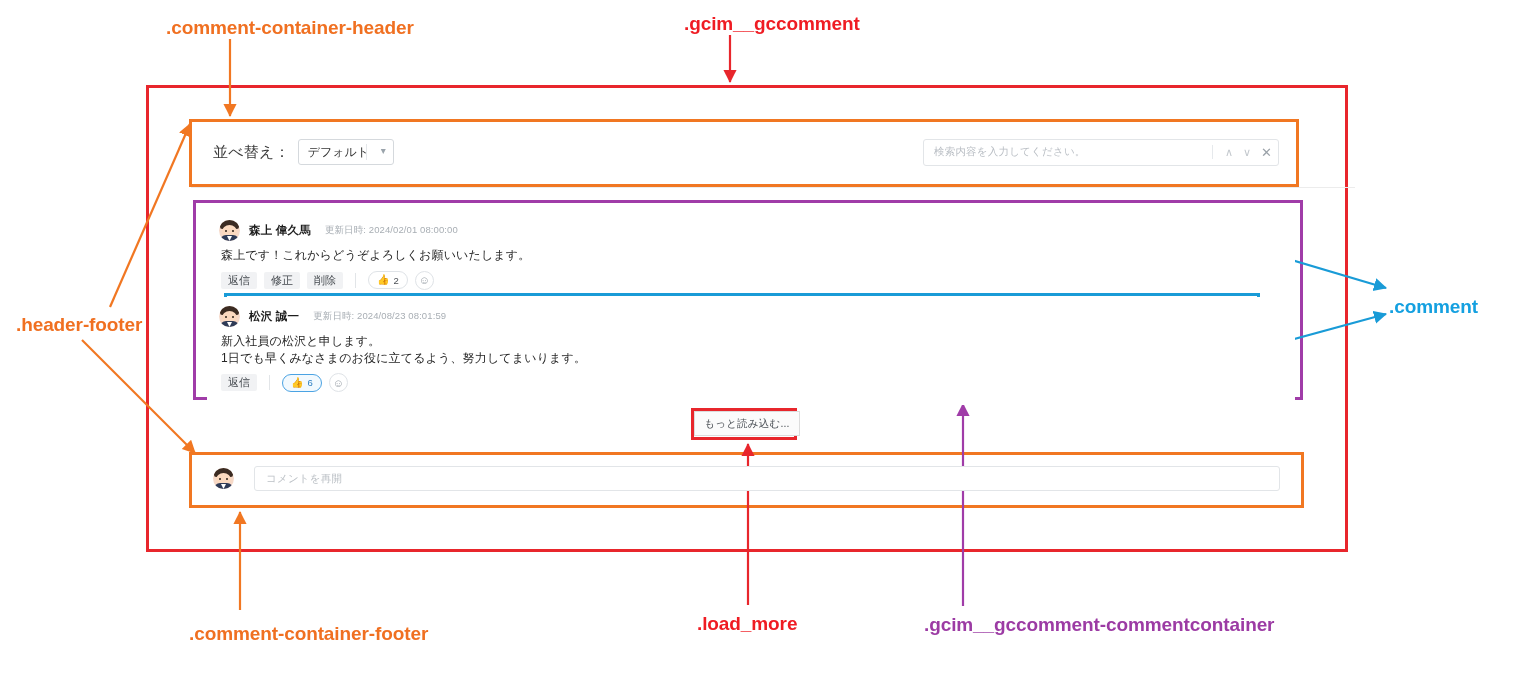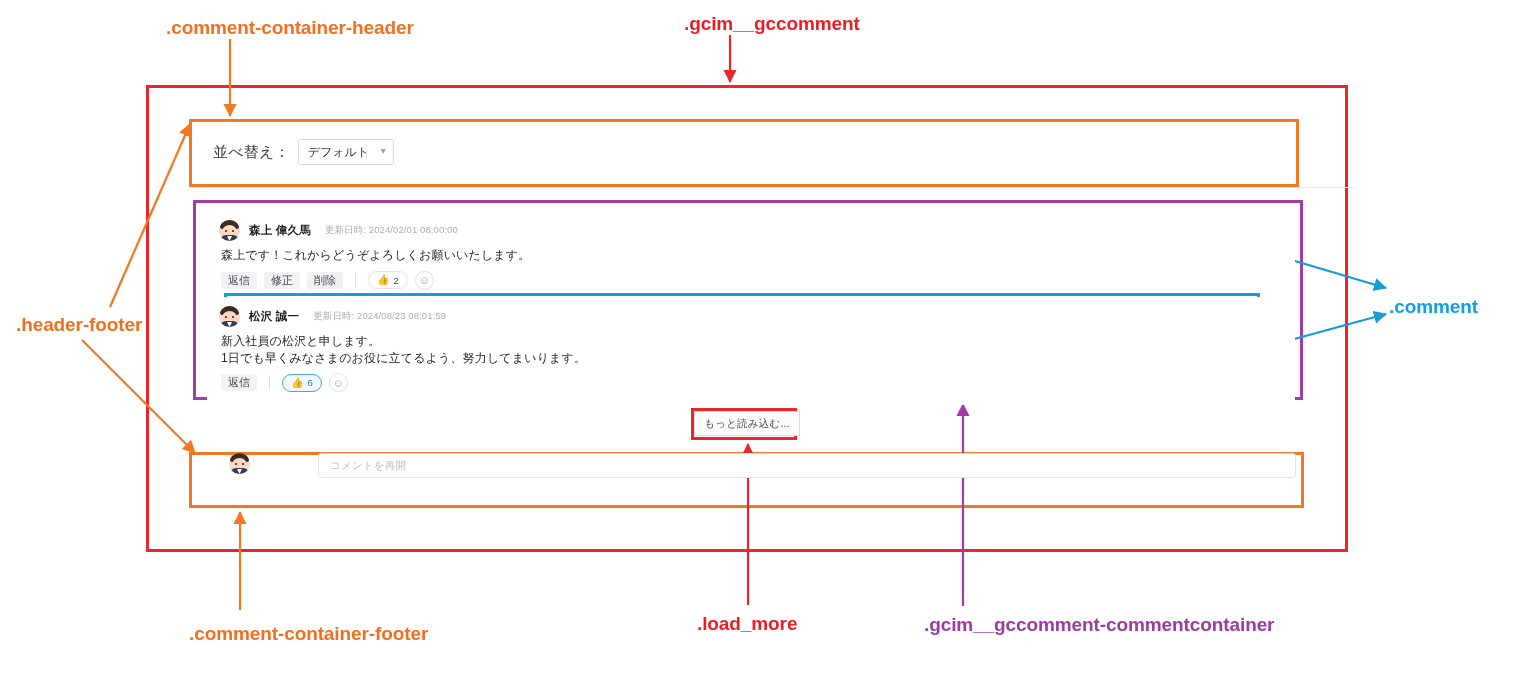--- a/index.html
+++ b/index.html
@@ -294,27 +294,27 @@
     align-items: center;
     justify-content: center;
     font-size: 10.5px;
     color: #4a4f55;
     letter-spacing: 0.2px;
   }
 
   
   .cc-footer {
     position: absolute;
-    left: 60px;
+    left: 44px;
     top: 367px;
     width: 1111px;
     height: 51px;
     display: flex;
+    align-items: center;
     padding: 0 22px;
-    gap: 48px;
   }
   .footer-input {
     margin-left: 11px;
     width: 1035px;
     height: 25px;
     border: 1px solid #e2e5e8;
     border-radius: 3px;
     background: #fff;
     display: flex;
     align-items: center;
@@ -381,20 +381,29 @@
   <div class="widget">
 
     <div class="cc-header">
       <span class="sort-label">並べ替え：</span>
       <div class="sort-select">
         <span>デフォルト</span>
         <span class="sel-divider"></span>
         <span class="chev">▾</span>
       </div>
 
+      <div class="search-wrap">
+        <span class="search-ph">検索内容を入力してください。</span>
+        <div class="search-tools">
+          <span class="search-sep"></span>
+          <span>∧</span>
+          <span>∨</span>
+          <span class="search-x">✕</span>
+        </div>
+      </div>
     </div>
     <div class="header-underline"></div>
 
     <div class="cc-list">
 
       <div class="comment">
         <div class="c-head">
           <span class="avatar">
             <span class="hair"></span>
               <span class="face"></span>

